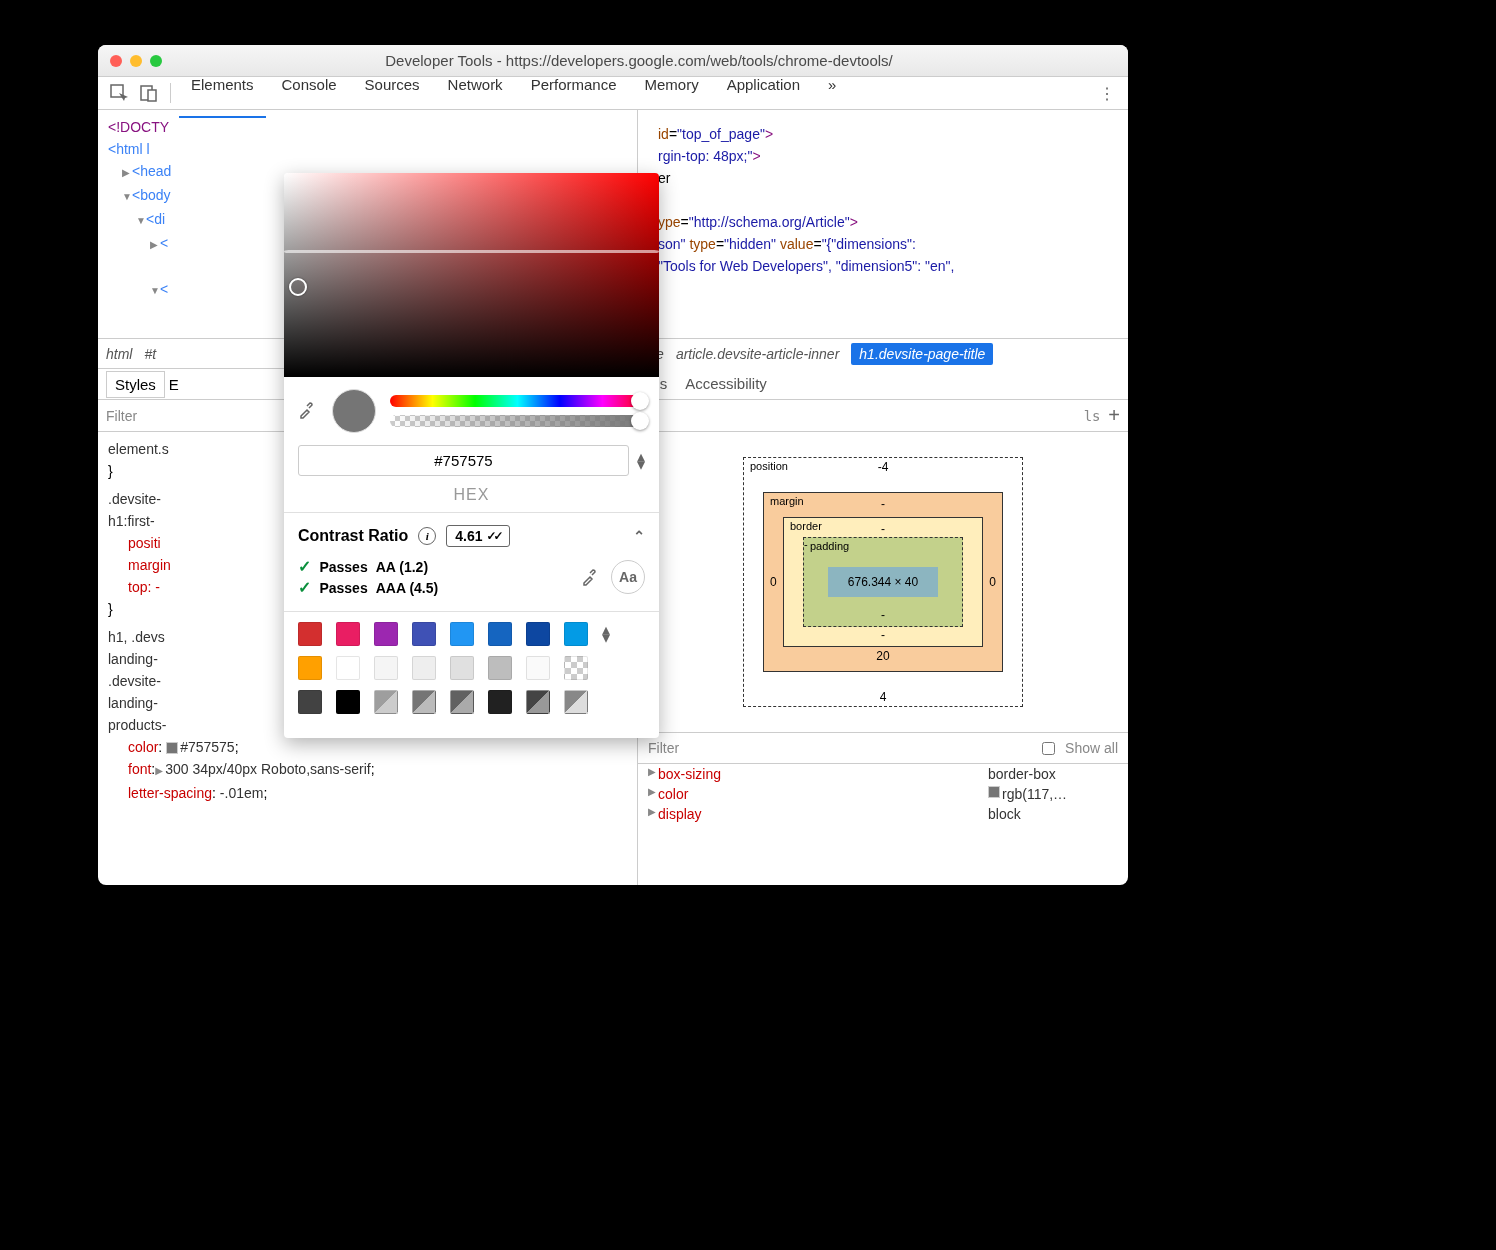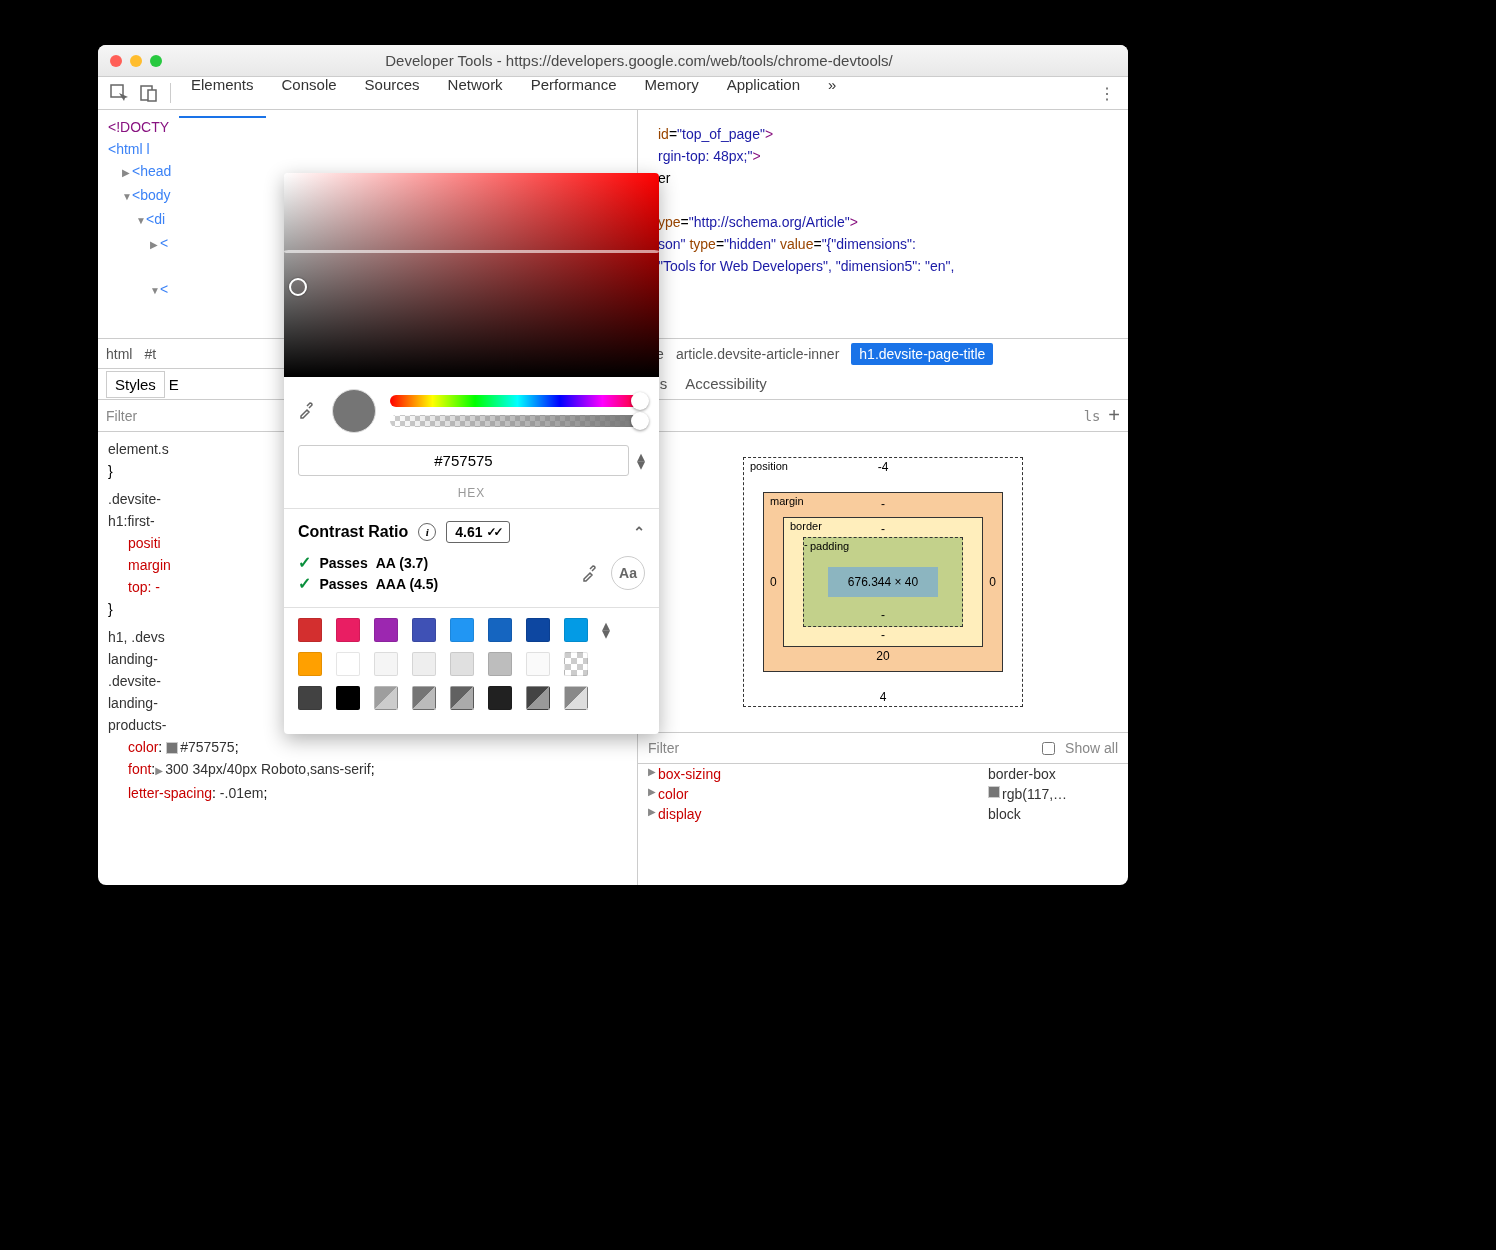--- a/index.html
+++ b/index.html
@@ -15,21 +15,21 @@
 .toolbar-sep { width:1px; height:20px; background:#ccc; margin:0 4px; }
 .tab { padding:0 12px; height:50px; line-height:33px; color:#333; font-size:15px; cursor:pointer; }
 .tab.active { border-bottom:2px solid #1a73e8; color:#333; }
 .main { display:flex; height:calc(100% - 65px); }
 .left-panel { width:540px; border-right:1px solid #ccc; display:flex; flex-direction:column; font-family:Menlo,monospace; font-size:14px; }
 .dom-area { flex:0 0 228px; padding:6px 10px; overflow:hidden; line-height:22px; color:#333; }
 .dom-line { white-space:nowrap; }
 .tag-name{color:#3b82f6}.attr-name{color:#994500}.attr-value{color:#1a1aa6}.punct{color:#881280}
 .tri { display:inline-block; width:10px; color:#888; font-size:10px; }
 .breadcrumb { height:30px; border-top:1px solid #ccc; display:flex; align-items:center; padding:0 8px; gap:12px; font-size:14px; overflow:hidden; white-space:nowrap; }
-.bc-item { color:#555; }
+.bc-item { color:#555;font-style:italic; }
 .bc-item.active { background:#1a73e8; color:#fff; padding:3px 8px; border-radius:2px; }
 .styles-tabs { height:32px; border-top:1px solid #ccc; border-bottom:1px solid #ccc; display:flex; align-items:center; padding:0 8px; font-size:15px; }
 .styles-tab { padding:4px 8px; border:1px solid #ccc; background:#fff; margin-right:4px; }
 .filter-row { height:32px; border-bottom:1px solid #ccc; display:flex; align-items:center; padding:0 8px; font-size:14px; color:#888; }
 .filter-row .gap { flex:1; }
 .css-area { flex:1; padding:6px 10px; font-size:14px; line-height:22px; overflow:hidden; }
 .css-sel{color:#333}.css-prop{color:#c80000}.css-val{color:#333}.css-link{color:#888;float:right}
 .swatch { display:inline-block; width:12px; height:12px; background:#757575; vertical-align:middle; margin-right:2px; border:1px solid #ccc; }
 .right-panel { flex:1; display:flex; flex-direction:column; }
 .right-tabs { height:32px; border-bottom:1px solid #ccc; display:flex; align-items:center; padding:0 10px; gap:18px; color:#555; font-size:15px; }
@@ -55,21 +55,21 @@
 .spec-handle { position:absolute; left:5px; top:105px; width:18px; height:18px; border:2px solid #fff; border-radius:50%; box-shadow:0 0 2px rgba(0,0,0,0.5); }
 .picker-row { display:flex; align-items:center; padding:12px 14px; gap:14px; }
 .eyedrop { color:#666; font-size:18px; }
 .color-preview { width:44px; height:44px; border-radius:50%; background:#757575; border:1px solid #ddd; }
 .sliders { flex:1; }
 .hue-slider { height:12px; border-radius:6px; background:linear-gradient(to right,red,yellow,lime,cyan,blue,magenta,red); position:relative; margin-bottom:8px; }
 .alpha-slider { height:12px; border-radius:6px; background:linear-gradient(to right,transparent,#757575),repeating-conic-gradient(#ccc 0 25%,#fff 0 50%) 0/10px 10px; position:relative; }
 .slider-handle { position:absolute; top:-3px; width:18px; height:18px; background:#fff; border-radius:50%; box-shadow:0 1px 3px rgba(0,0,0,0.4); }
 .hex-row { padding:0 14px 10px; display:flex; align-items:center; gap:8px; }
 .hex-input { flex:1; text-align:center; border:1px solid #ccc; border-radius:3px; padding:6px; font-size:15px; }
-.hex-label { text-align:center; color:#999; font-size:12px; letter-spacing:1px; padding-bottom:8px; }
+.hex-label { text-align:center; color:#999; font-size:16px; letter-spacing:1px; padding-bottom:8px; }
 .arrows { font-size:16px; color:#666; line-height:8px; }
 .contrast-section { border-top:1px solid #e0e0e0; padding:12px 14px;font-weight:bold; }
 .contrast-head { display:flex; align-items:center; gap:10px; margin-bottom:8px; }
 .contrast-title { font-size:16px; }
 .info-icon { display:inline-flex; width:18px; height:18px; border:1.5px solid #666; border-radius:50%; align-items:center; justify-content:center; font-size:11px; font-style:italic; font-family:serif; }
 .ratio-box { border:1px solid #666; border-radius:3px; padding:2px 8px; display:flex; align-items:center; gap:4px; }
 .check2 { font-size:12px; letter-spacing:-3px; }
 .caret-up { margin-left:auto; color:#666; font-size:14px; }
 .pass-line { display:flex; align-items:center; gap:8px; margin:2px 0; }
 .checkmark { color:#0a8f3c; font-size:16px; }
@@ -269,21 +269,21 @@
             <span>4.61</span>
             <span class="check2">✓✓</span>
           </span>
         <span class="caret-up">⌃</span>
       </div>
       <div style="display:flex;align-items:center">
         <div style="flex:1">
           <div class="pass-line">
               <span class="checkmark">✓</span>
               <span>Passes </span>
-              <b>AA (3.7)</b>
+              <b>AA (1.2)</b>
             </div>
           <div class="pass-line">
               <span class="checkmark">✓</span>
               <span>Passes </span>
               <b>AAA (4.5)</b>
             </div>
         </div>
         <span style="margin-right:10px"><svg width="20" height="20" viewBox="0 0 20 20">
               <path d="M3 17 l6-6 l2 2 l-6 6 l-2 0 z M11 9 l3-3 a2 2 0 0 0 -2-2 l-3 3" fill="none" stroke="#666" stroke-width="1.5"></path>
             </svg></span>

